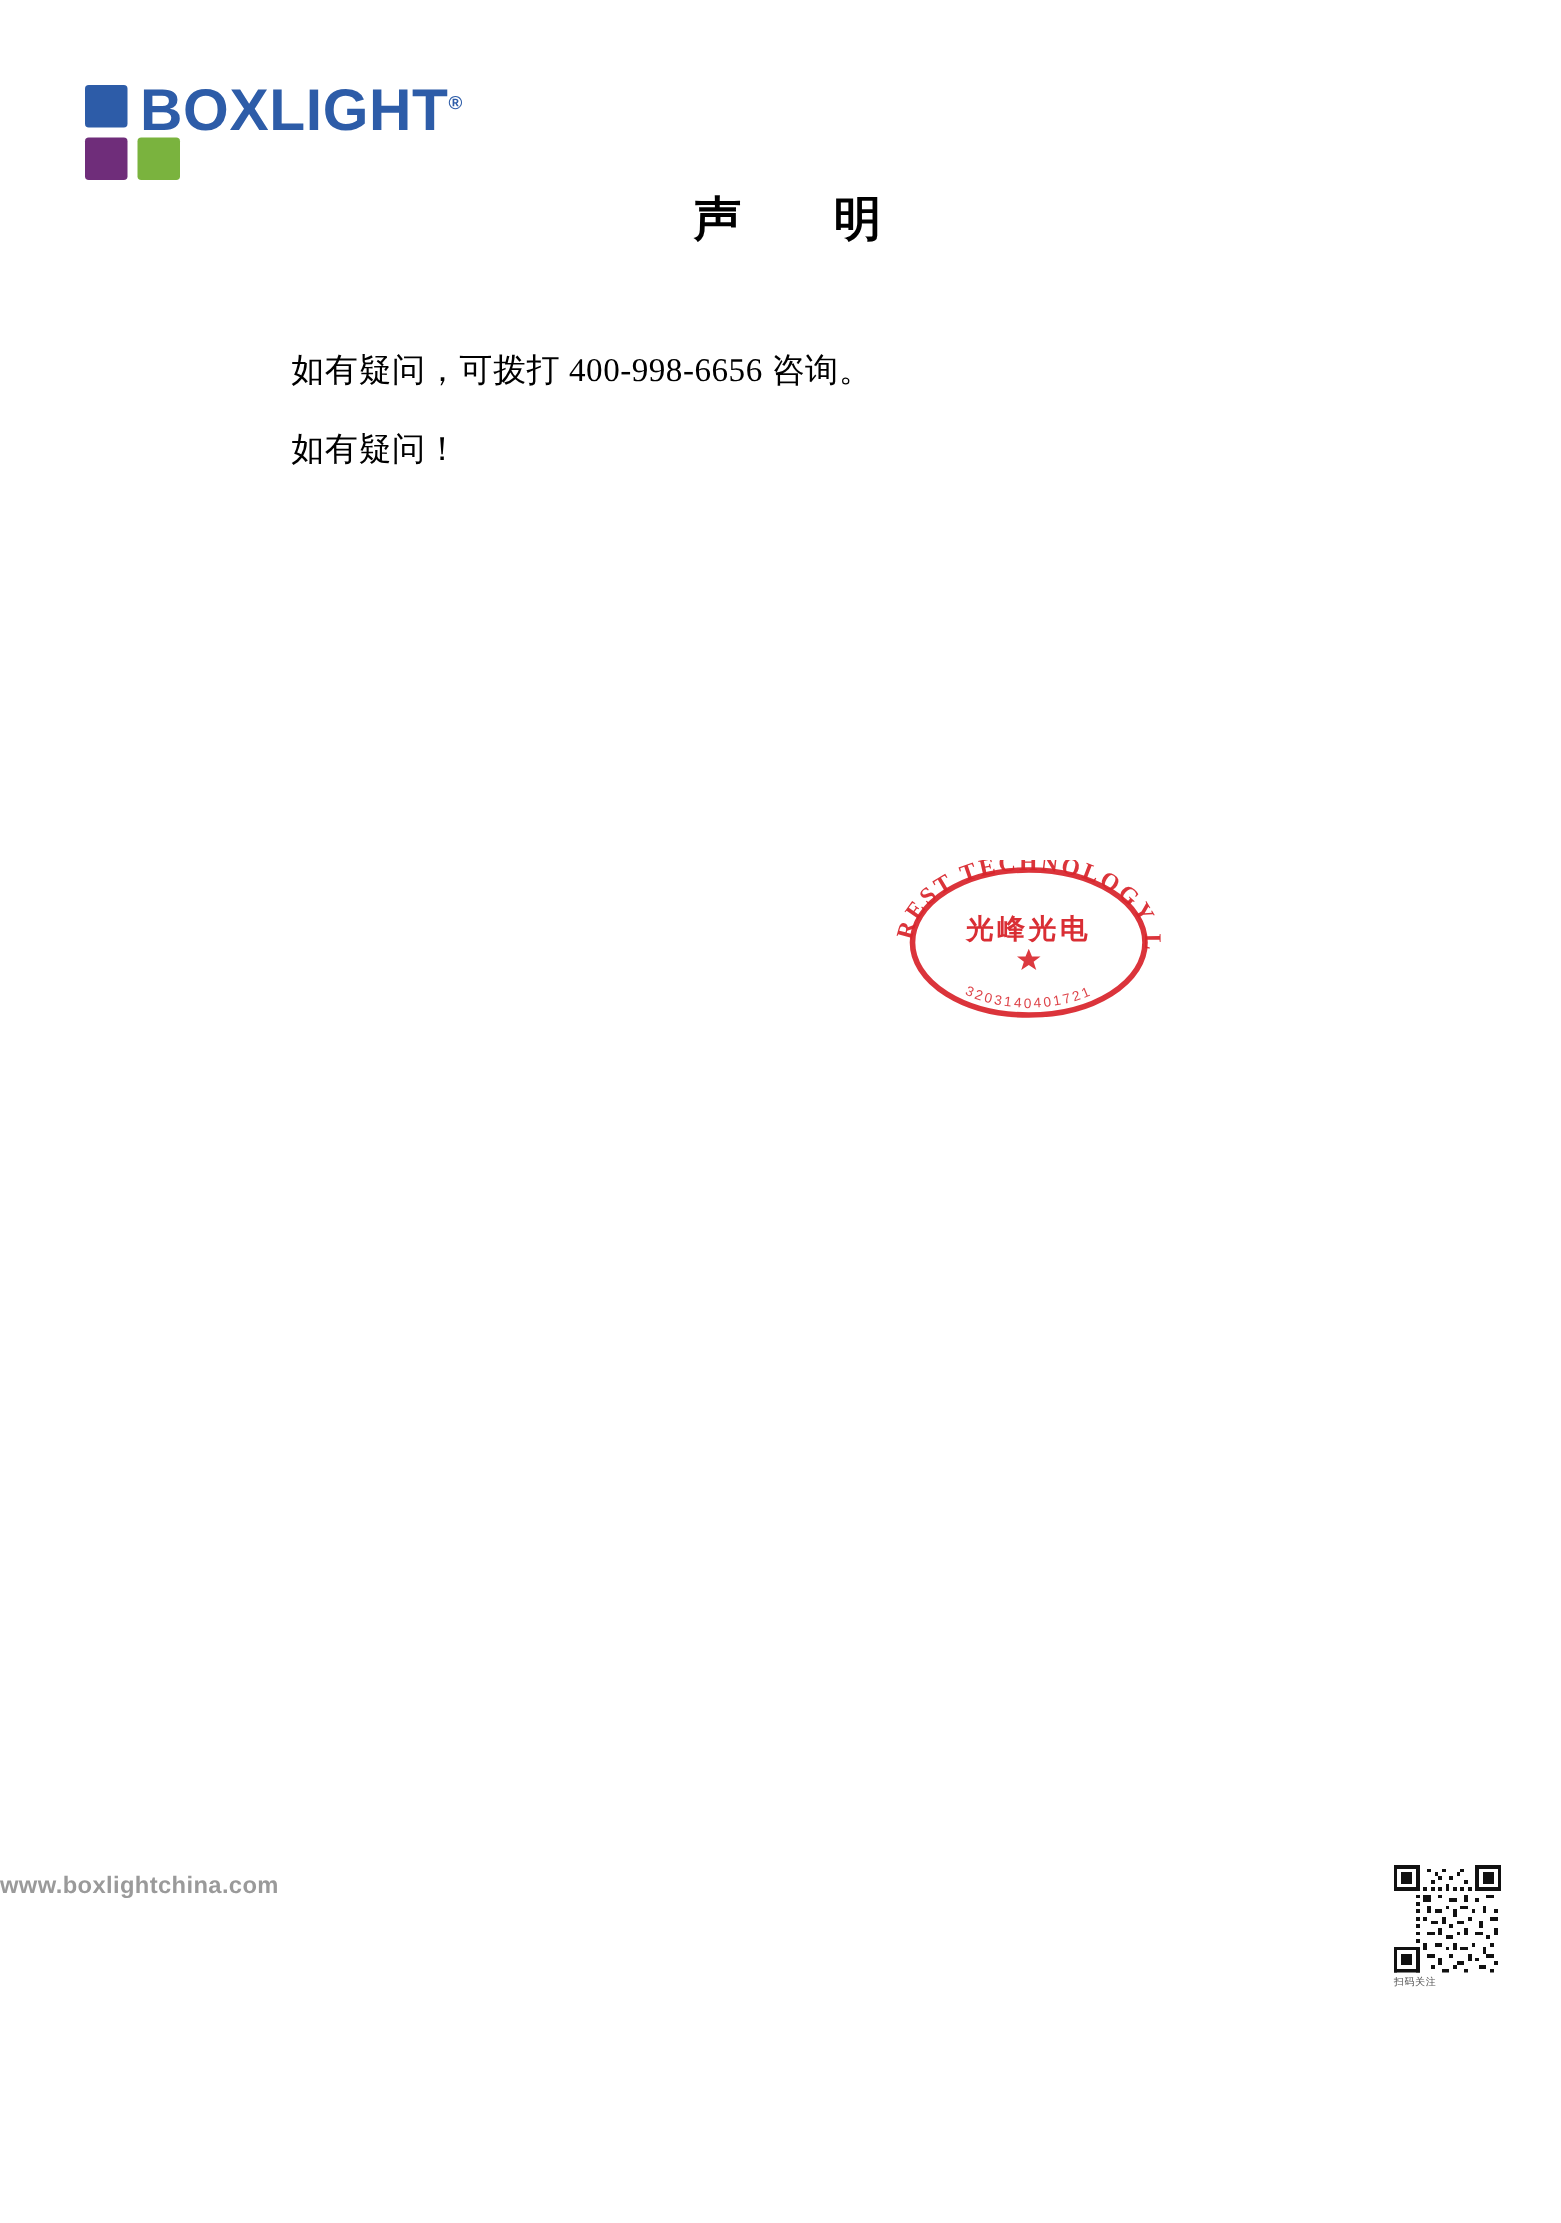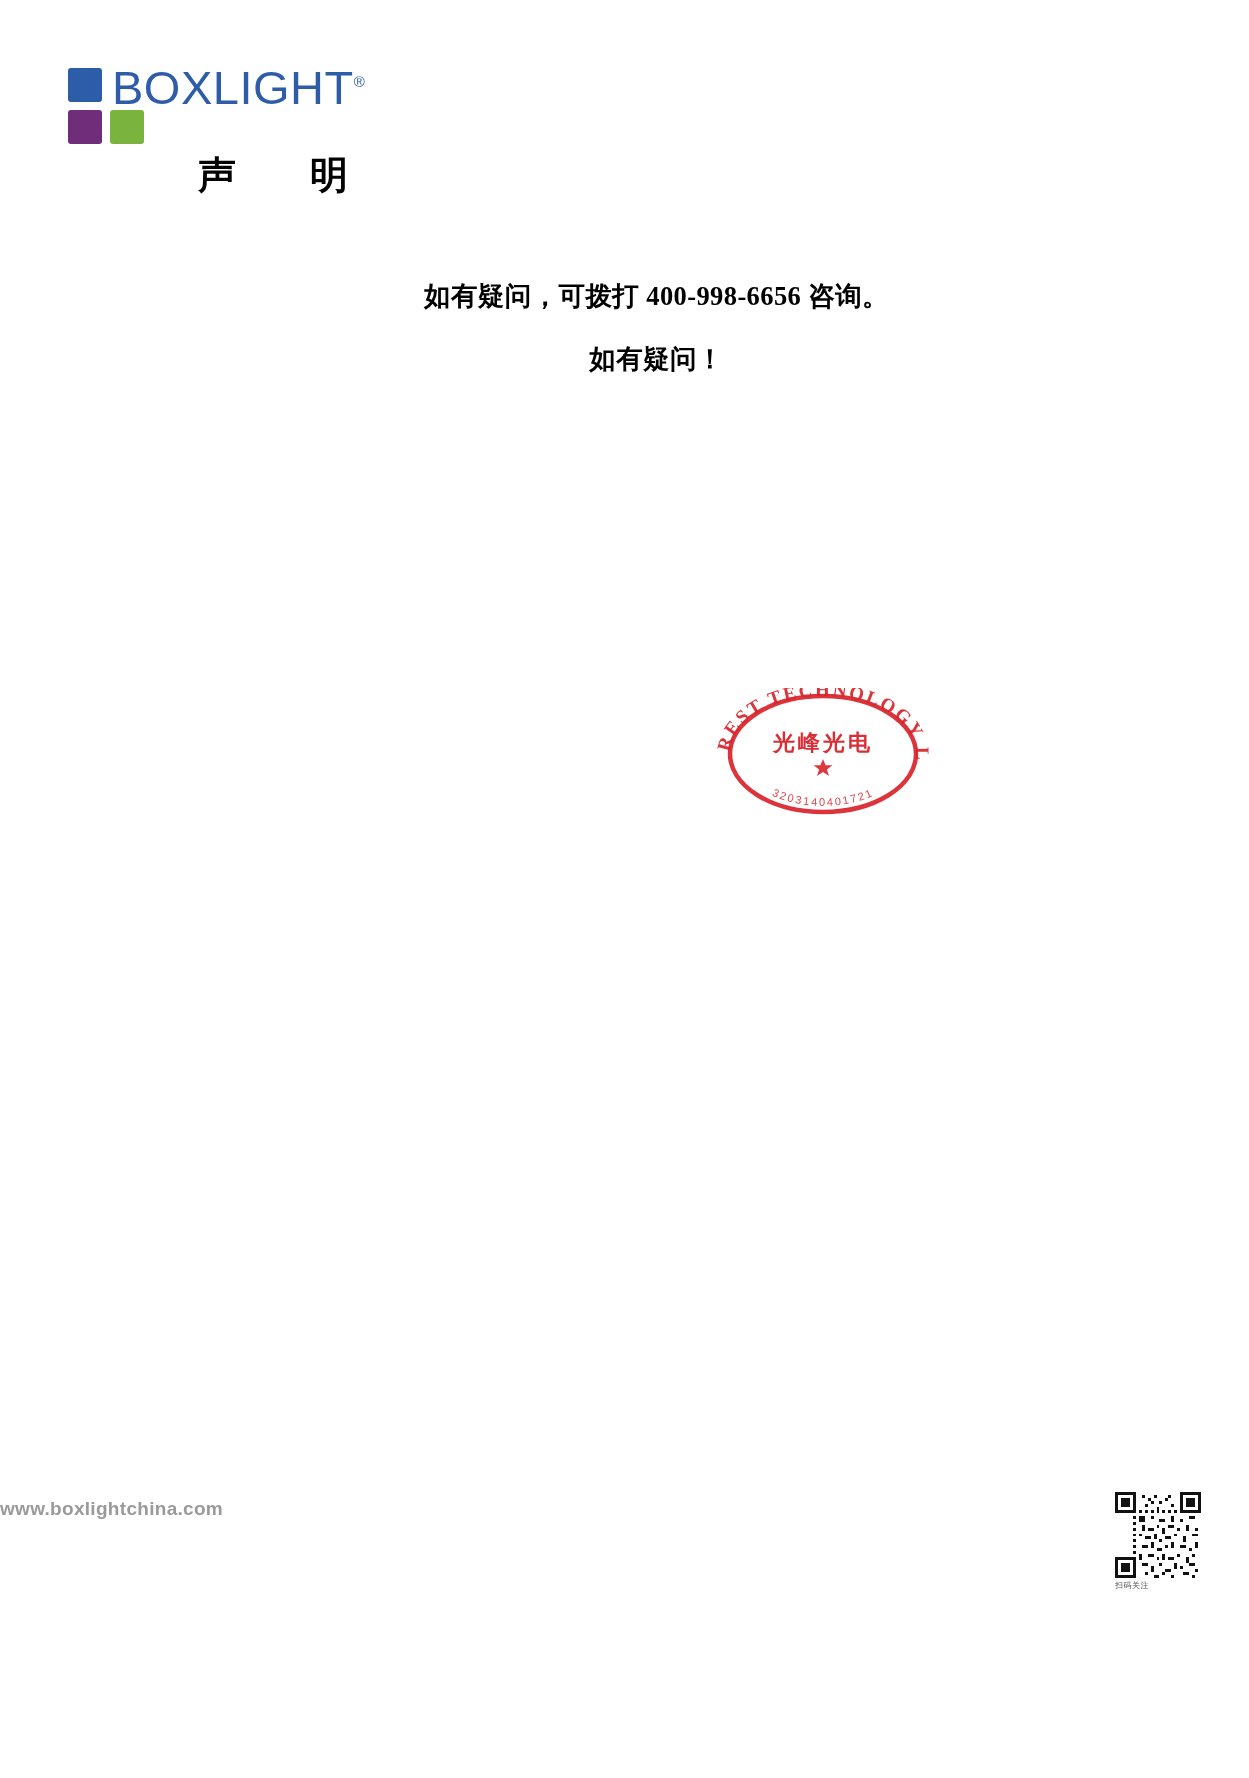--- a/index.html
+++ b/index.html
@@ -47,58 +47,58 @@
   .logo-sq.green {
     left: 42px; top: 42px;
     width: 34px; height: 34px;
     background: #7ab33e;
   }
   .logo-word {
     position: absolute;
     left: 44px;
     top: -8px;
     font-family: "Liberation Sans", sans-serif;
-    font-weight: normal;
+    font-weight: bold;
     font-size: 47px;
     letter-spacing: 0.5px;
     color: #2d5ca8;
     white-space: nowrap;
   }
   .logo-word .reg {
     font-size: 15px;
     vertical-align: super;
   }
 
   
   .doc {
     position: absolute;
     left: 180px;
     top: 150px;
     width: 900px;
   }
   .doc-title {
+    text-align: center;
     font-family: "Liberation Serif", serif;
     font-weight: bold;
     font-size: 38px;
     letter-spacing: 18px;
     margin: 0 0 66px 0;
     padding-left: 18px;
   }
   .para {
     font-size: 26.5px;
     line-height: 59px;
     text-align: justify;
     text-justify: inter-ideograph;
     text-indent: 2em;
     margin: 0 0 4px 0;
     letter-spacing: 0.4px;
   }
   .para.short {
-    text-align: center;
-    font-weight: bold;
+    text-align: left;
   }
 
   
   .sign-block {
     position: absolute;
     right: 10px;
     top: 630px;
     width: 560px;
     text-align: right;
   }

